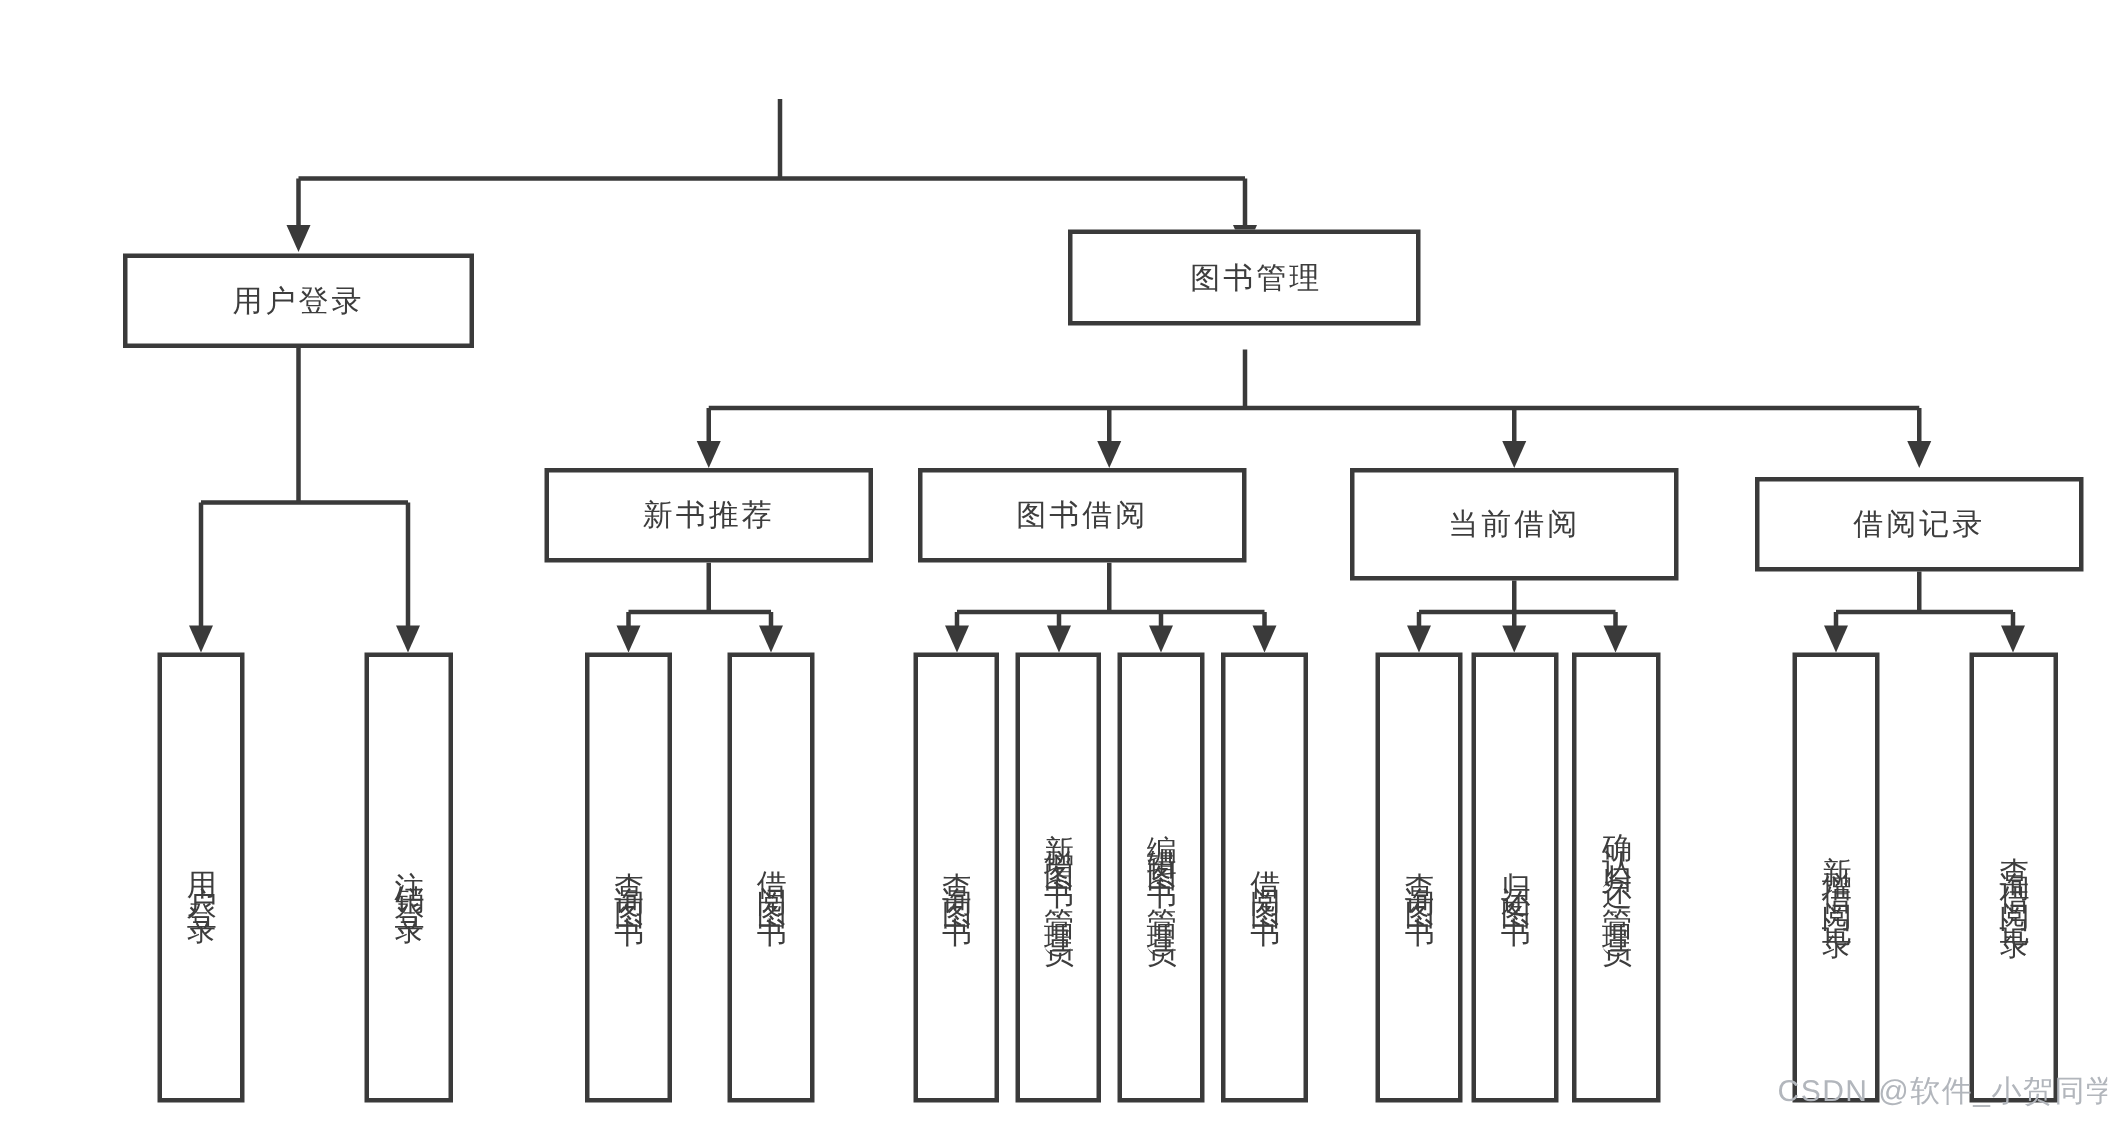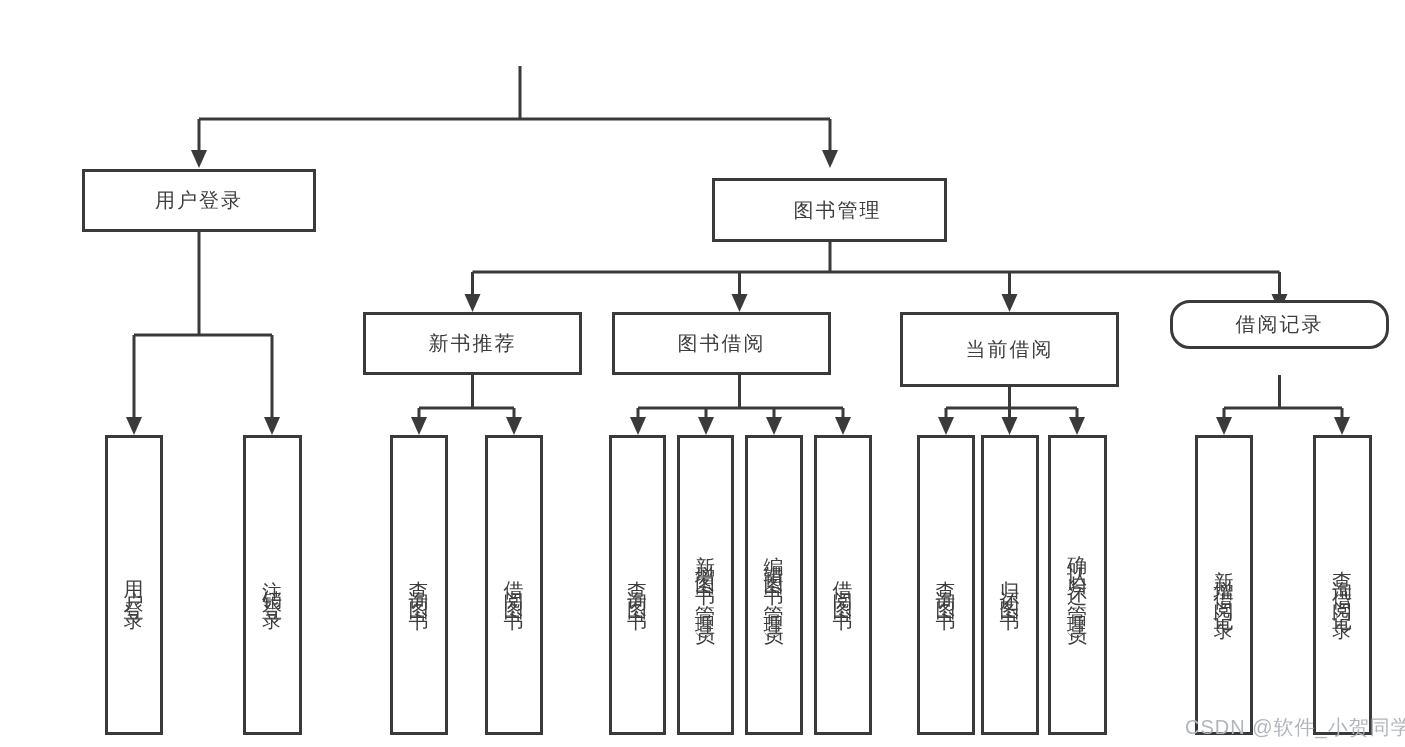--- a/index.html
+++ b/index.html
@@ -66,34 +66,34 @@
       <polygon points="1069,417 1085,417 1077,435"></polygon>
       <polygon points="1216,417 1232,417 1224,435"></polygon>
       <polygon points="1334,417 1350,417 1342,435"></polygon>
     </g>
   </svg>
 
 
   <div class="node h" style="left:82px; top:169px; width:234px; height:63px;">
     <span>用户登录</span>
   </div>
-  <div class="node h" style="left:712px; top:178px; width:235px; height:64px;padding-left:16px;">
+  <div class="node h" style="left:712px; top:153px; width:235px; height:64px;padding-left:16px;">
     <span>图书管理</span>
   </div>
 
   <div class="node h" style="left:363px; top:312px; width:219px; height:63px;">
     <span>新书推荐</span>
   </div>
   <div class="node h" style="left:612px; top:312px; width:219px; height:63px;text-align:center;">
     <span>图书借阅</span>
   </div>
   <div class="node h" style="left:900px; top:312px; width:219px; height:75px;">
     <span>当前借阅</span>
   </div>
-  <div class="node h" style="left:1170px; top:300px; width:219px; height:49px;border-radius:20px;">
+  <div class="node h" style="left:1170px; top:318px; width:219px; height:63px;">
     <span>借阅记录</span>
   </div>
 
   <div class="node leaf" style="left:105px; top:435px; width:58px; height:300px;">
     <span>用户登录</span>
   </div>
   <div class="node leaf" style="left:243px; top:435px; width:59px; height:300px;">
     <span>注销登录</span>
   </div>
 

